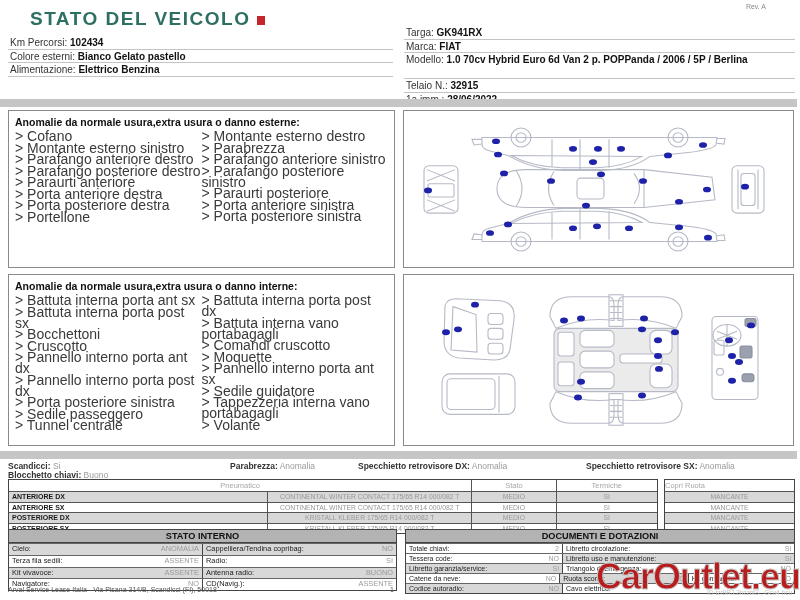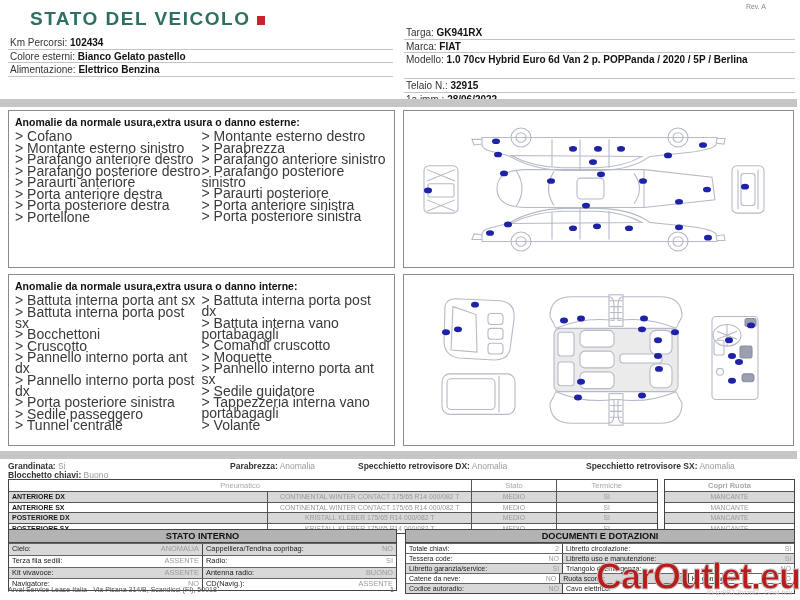--- a/index.html
+++ b/index.html
@@ -34,21 +34,21 @@
   .ttable{border:1px solid #444;font-size:6.8px;}
   .trow{display:grid;grid-template-columns:40% 31.5% 13% 15.5%;height:9.5px;line-height:9.5px;border-top:1px solid #555;}
   .thead{display:grid;grid-template-columns:71.5% 13% 15.5%;height:11px;line-height:11px;color:#a8a8a8;font-size:7.5px;}
   .thead span{text-align:center;border-right:1px solid #555;overflow:hidden;}
   .thead span:last-child{border-right:none;}
   .tcell{overflow:hidden;white-space:nowrap;border-right:1px solid #555;text-align:center;color:#999;}
   .tcell:last-child{border-right:none;}
   .tcell.pos{text-align:left;font-weight:bold;color:#1a1a1a;padding-left:3px;font-size:7px;}
   .sh{background:#d8d8d8;}
   .cop-table{border:1px solid #444;font-size:6.8px;}
-  .cop-head{height:11px;line-height:11px;text-align:center;color:#a8a8a8;font-size:7.5px;font-weight:bold;}
+  .cop-head{height:11px;line-height:11px;color:#a8a8a8;font-size:7.5px;}
   .cop-row{height:9.5px;line-height:9.5px;text-align:center;color:#999;border-top:1px solid #555;}
   
   .btable{border:1px solid #444;font-size:7.4px;}
   .bhead{background:#b3b3b3;text-align:center;font-weight:bold;font-size:9.2px;height:12px;line-height:12px;color:#111;border-bottom:1px solid #444;}
   .brow{display:flex;border-top:1px solid #666;}
   .brow:first-of-type{border-top:none;}
   .bcell{display:flex;justify-content:space-between;padding:0 3px;overflow:hidden;white-space:nowrap;}
   .bcell + .bcell{border-left:1px solid #444;}
   .bcell .lbl{color:#222;}
   .bcell .val{color:#9a9a9a;}
@@ -67,21 +67,21 @@
 
 <div class="abs info-col" style="left:8px;top:36px;width:385px;">
   <div class="info-row"><span class="lbl">Km Percorsi:</span> <span class="val">102434</span></div>
   <div class="info-row"><span class="lbl">Colore esterni:</span> <span class="val">Bianco Gelato pastello</span></div>
   <div class="info-row"><span class="lbl">Alimentazione:</span> <span class="val">Elettrico Benzina</span></div>
 </div>
 
 <div class="abs info-col" style="left:404px;top:26px;width:391px;">
   <div class="info-row"><span class="lbl">Targa:</span> <span class="val">GK941RX</span></div>
   <div class="info-row"><span class="lbl">Marca:</span> <span class="val">FIAT</span></div>
-  <div class="info-row" style="height:24px;white-space:normal;"><span class="lbl">Modello:</span> <span class="val">1.0 70cv Hybrid Euro 6d Van 2 p. POPPanda / 2020 / 5P / Berlina</span></div>
+  <div class="info-row" style="height:24px;white-space:normal;"><span class="lbl">Modello:</span> <span class="val">1.0 70cv Hybrid Euro 6d Van 2 p. POPPanda / 2006 / 5P / Berlina</span></div>
   <div class="info-row"><span class="lbl">Telaio N.:</span> <span class="val">32915</span></div>
   <div class="info-row"><span class="lbl">1a imm.:</span> <span class="val">28/06/2022</span></div>
 </div>
 
 <div class="abs gray-bar" style="top:99px;"></div>
 
 <div class="abs panel" style="left:8px;top:110px;width:385px;height:156px;">
   <div class="panel-title">Anomalie da normale usura,extra usura o danno esterne:</div>
   <div class="anom-cols">
     <div class="anom-col">
@@ -253,21 +253,21 @@
     <ellipse class="dot" cx="347" cy="51" rx="4" ry="3"></ellipse>
       <ellipse class="dot" cx="325" cy="66" rx="4" ry="3"></ellipse>
     <ellipse class="dot" cx="328" cy="82" rx="4" ry="3"></ellipse>
       <ellipse class="dot" cx="335" cy="88" rx="4" ry="3"></ellipse>
     <ellipse class="dot" cx="328" cy="107" rx="4" ry="3"></ellipse>
   </svg>
 </div>
 
 <div class="abs gray-bar" style="top:451px;"></div>
 
-<div class="abs cond" style="left:8px;top:461px;"><span class="lbl">Grandinata:</span> <span class="val">Si</span></div>
+<div class="abs cond" style="left:8px;top:461px;"><span class="lbl">Scandicci:</span> <span class="val">Si</span></div>
 <div class="abs cond" style="left:8px;top:470px;"><span class="lbl">Blocchetto chiavi:</span> <span class="val">Buono</span></div>
 <div class="abs cond" style="left:230px;top:461px;"><span class="lbl">Parabrezza:</span> <span class="val">Anomalia</span></div>
 <div class="abs cond" style="left:358px;top:461px;"><span class="lbl">Specchietto retrovisore DX:</span> <span class="val">Anomalia</span></div>
 <div class="abs cond" style="left:570px;top:461px;margin-left:16px;"><span class="lbl">Specchietto retrovisore SX:</span> <span class="val">Anomalia</span></div>
 
 <div class="abs ttable" style="left:8px;top:479px;width:648px;">
   <div class="thead">
     <span>Pneumatico</span>
     <span>Stato</span>
     <span>Termiche</span>

